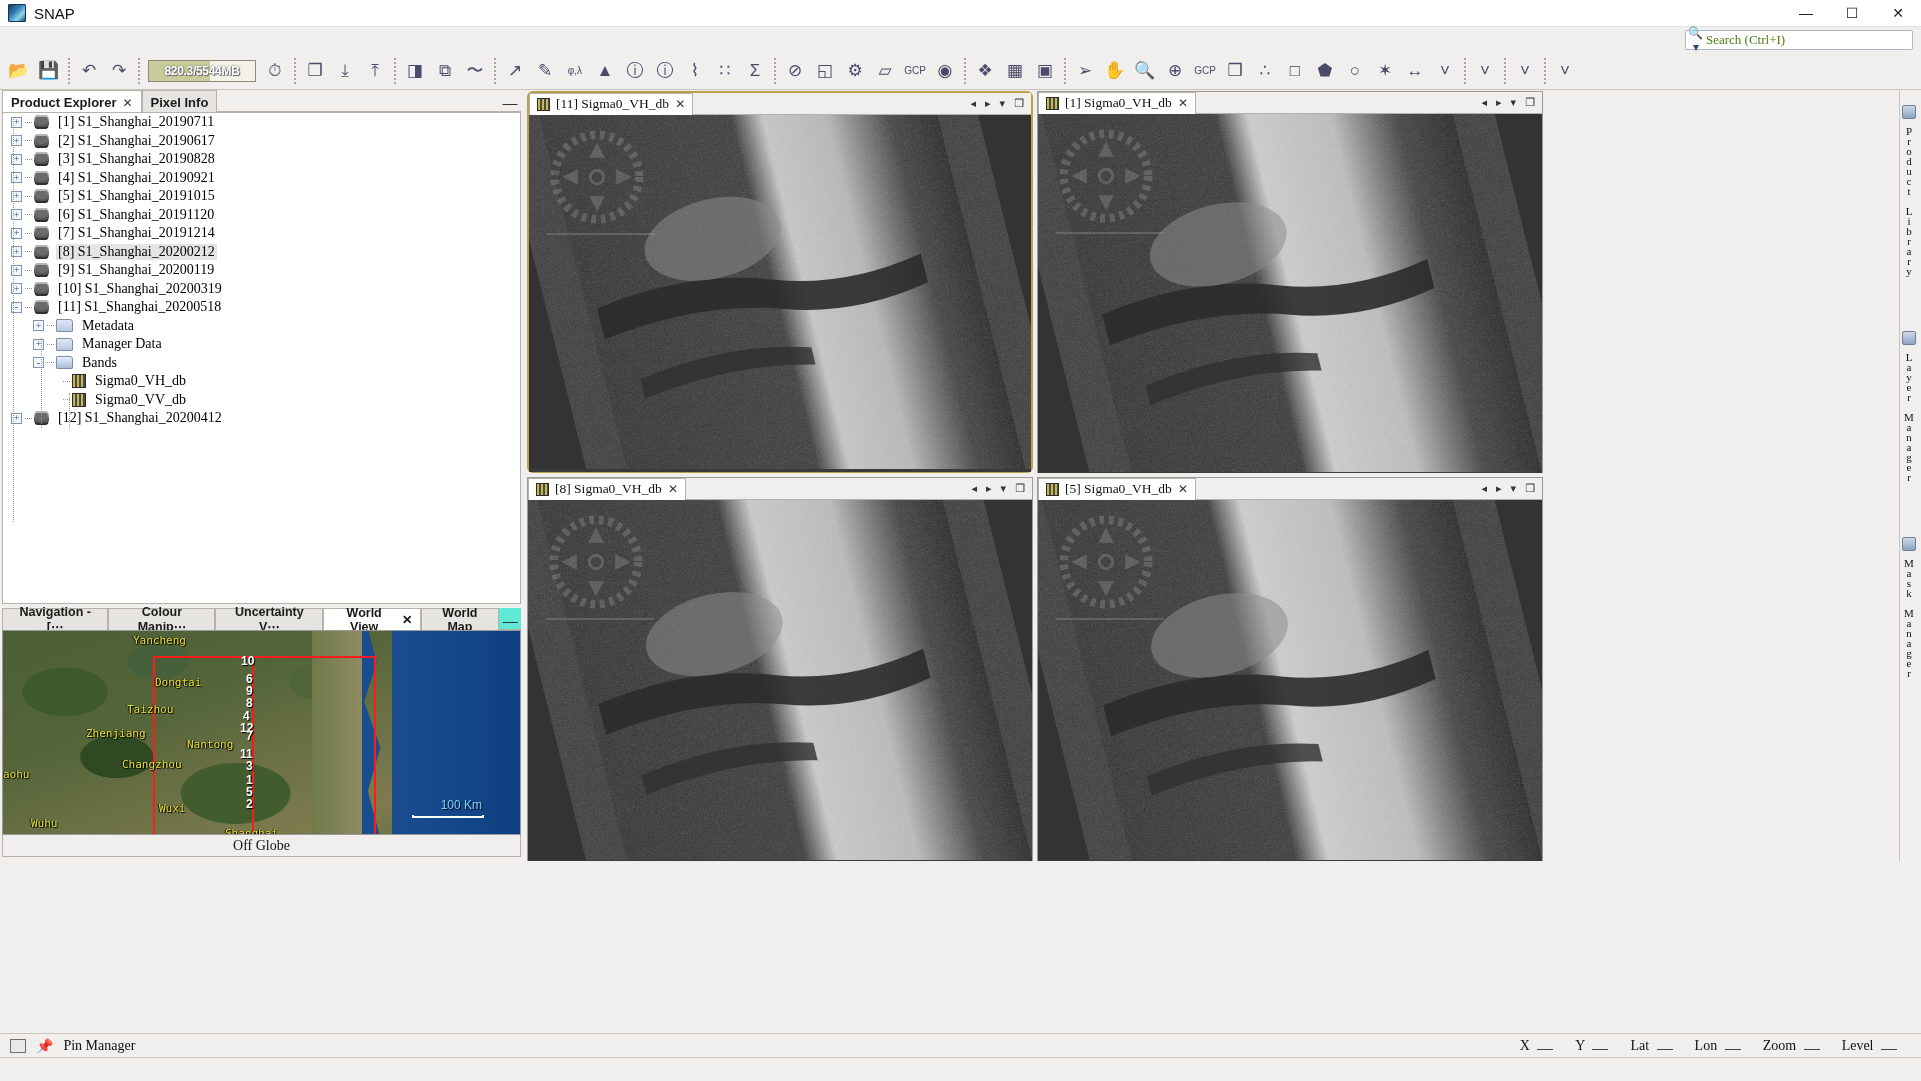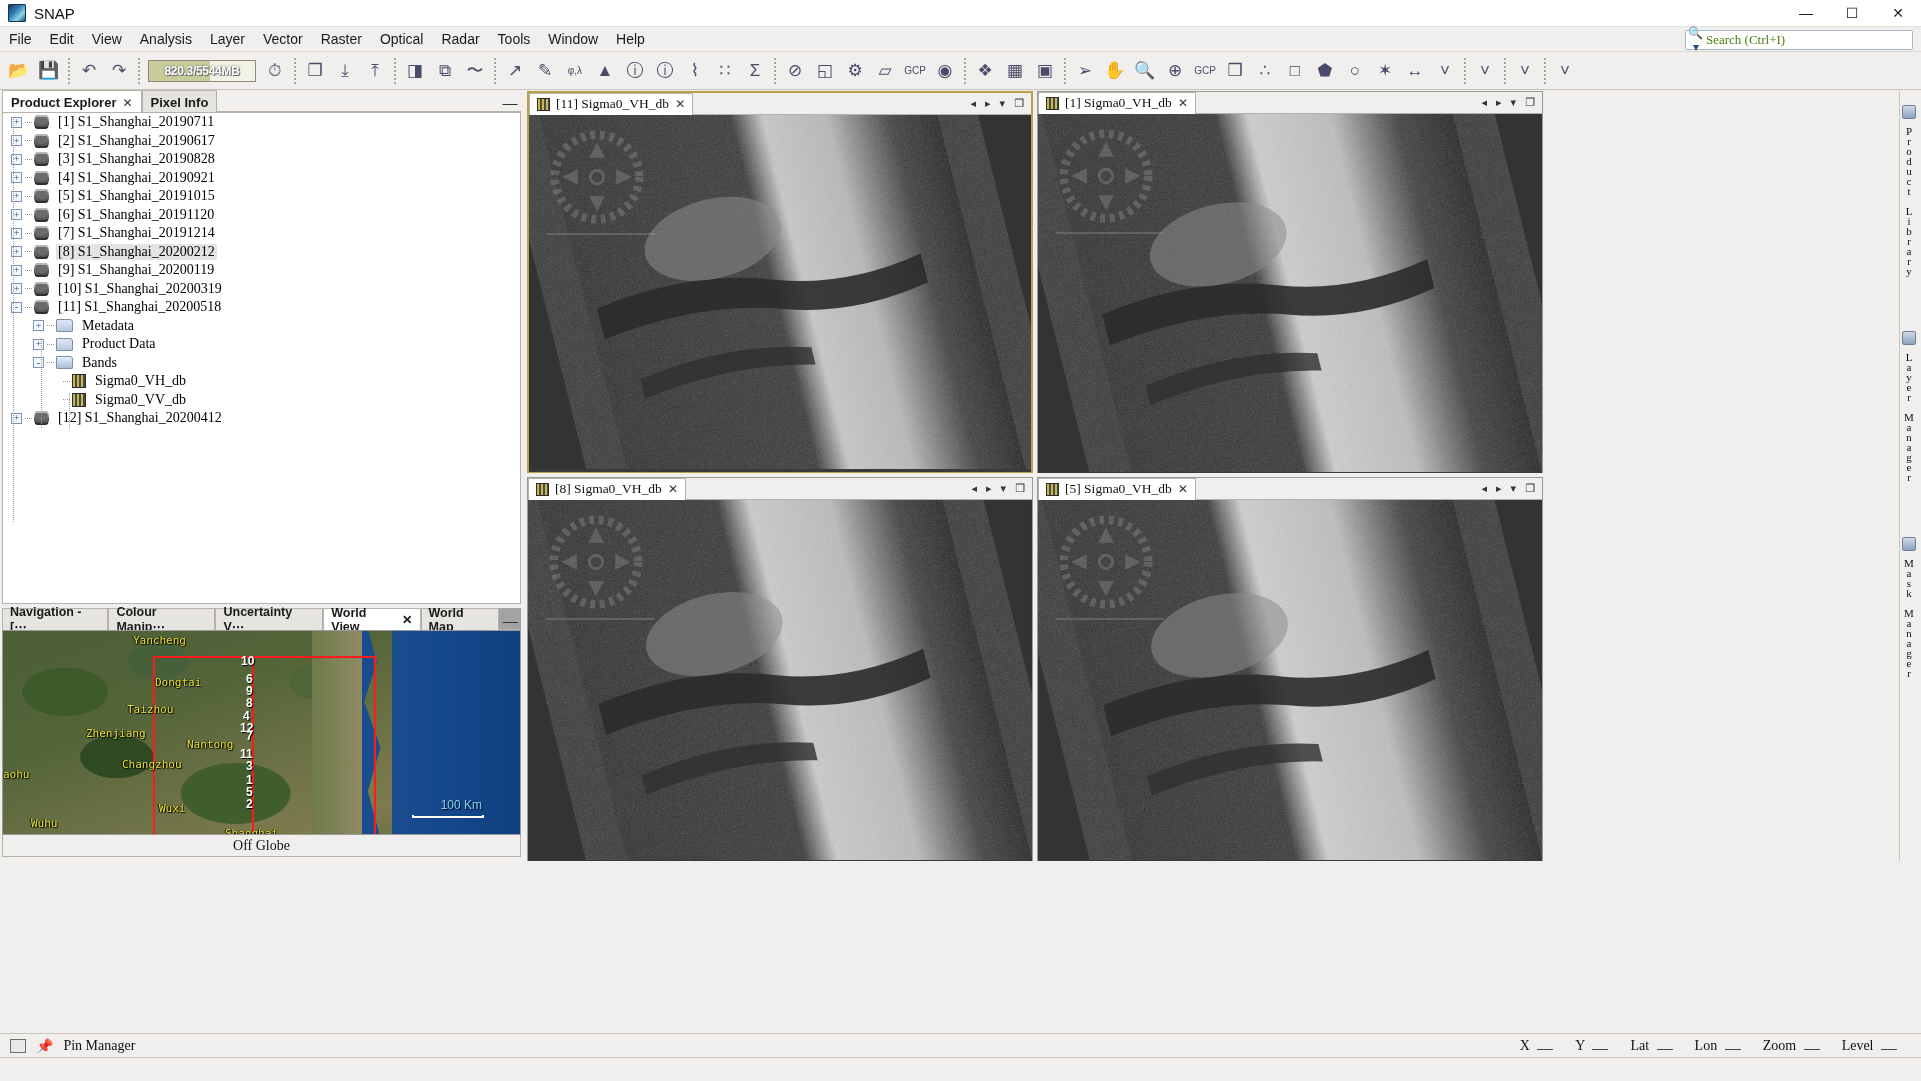--- a/index.html
+++ b/index.html
@@ -108,21 +108,21 @@
     background:
       repeating-linear-gradient(to right, #c9b94a 0 2px, #4a4a4a 2px 4px),
       #5a5a2a;
     border: 1px solid #2b2b2b; }
   .lbl { padding: 0 2px; }
   .ind0 { margin-left: 4px; } .ind1 { margin-left: 26px; } .ind2 { margin-left: 56px; }
   .vline { position: absolute; border-left: 1px dotted #9a9a9a; }
 
   
   .blpanel { position: absolute; left: 2px; top: 608px; width: 519px; height: 253px; }
-  .bltabs { display: flex; height: 22px; align-items: flex-end; background: #a3a3a3; }
+  .bltabs { display: flex; height: 22px; align-items: flex-end; background: #5eead4; text-align: center; }
   .bltab {
     height: 22px; padding: 0 7px; font-size: 12.5px; font-weight: bold;
     border: 1px solid #b6b2aa; border-bottom: none; background: #e6e4e0;
     display: flex; align-items: center; gap: 5px; color: #1a1a1a; cursor: default;
   }
   .bltab.active { background: #ffffff; }
   .worldview {
     height: 205px; border: 1px solid #9a9a9a; position: relative; overflow: hidden;
     background: #2b4a1e;
   }
@@ -203,34 +203,20 @@
   <div class="titlebar">
     <div class="logo"></div>
     <div class="ttl">SNAP</div>
     <div class="winbtns">
       <div class="winbtn">—</div>
       <div class="winbtn">☐</div>
       <div class="winbtn close">✕</div>
     </div>
   </div>
 
-  <div class="menubar">
-    <div class="menuitem">File</div>
-    <div class="menuitem">Edit</div>
-    <div class="menuitem">View</div>
-    <div class="menuitem">Analysis</div>
-    <div class="menuitem">Layer</div>
-    <div class="menuitem">Vector</div>
-    <div class="menuitem">Raster</div>
-    <div class="menuitem">Optical</div>
-    <div class="menuitem">Radar</div>
-    <div class="menuitem">Tools</div>
-    <div class="menuitem">Window</div>
-    <div class="menuitem">Help</div>
-  </div>
 
   <div class="searchbox">
     <span class="mag">🔍▾</span>
     <span class="phtext">Search (Ctrl+I)</span>
   </div>
 
   <div class="toolbar">
     <div class="tb">📂</div>
     <div class="tb">💾</div>
     <div class="tbsep"></div>
@@ -377,21 +363,21 @@
       <div class="trow">
         <span class="exp ind1">+</span>
         <span class="dots"></span>
         <span class="ico-folder"></span>
         <span class="lbl">Metadata</span>
       </div>
       <div class="trow">
         <span class="exp ind1">+</span>
         <span class="dots"></span>
         <span class="ico-folder"></span>
-        <span class="lbl">Product Data</span>
+        <span class="lbl">Manager Data</span>
       </div>
       <div class="trow">
         <span class="exp ind1">-</span>
         <span class="dots"></span>
         <span class="ico-folder open"></span>
         <span class="lbl">Bands</span>
       </div>
       <div class="trow">
         <span class="ind2" style="width:0;"></span>
         <span class="dots"></span>
@@ -467,21 +453,21 @@
       <span class="wv-num" style="left:243px; top:154px;">5</span>
       <span class="wv-num" style="left:243px; top:166px;">2</span>
 
       <span class="wv-scale">100 Km</span>
       <span class="wv-scalebar"></span>
     </div>
 
     <div class="offglobe">Off Globe</div>
   </div>
 
-  <div class="viewwin active" style="left:527px; top:91px; width:506px; height:382px;">
+  <div class="viewwin active" style="left:527px; top:91px; width:506px; height:382px;border-radius:6px;">
     <div class="viewtabs">
       <div class="vtab">
         <span class="band-ic"></span>
         <span>[11] Sigma0_VH_db</span>
         <span class="x">✕</span>
       </div>
       <div class="vtabctl">
         <span>◂</span>
         <span>▸</span>
         <span>▾</span>

